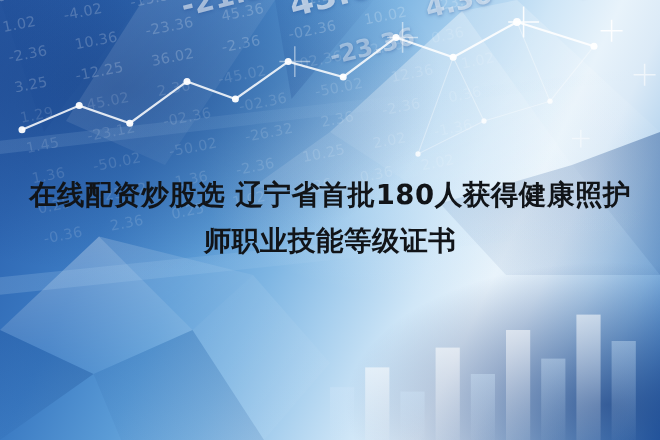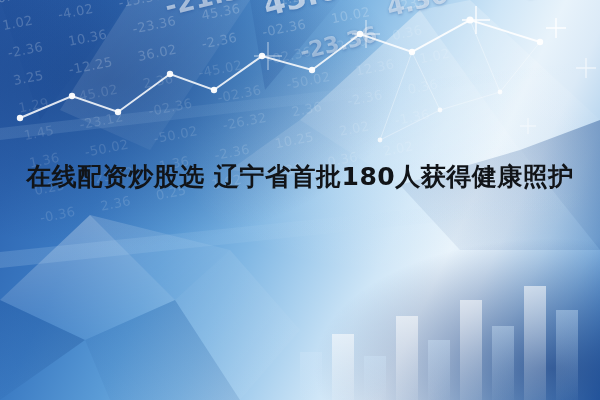--- a/index.html
+++ b/index.html
@@ -315,15 +315,16 @@
       <path d="M556,18 L556,38 M546,28 L566,28"></path>
       <path d="M366,20 L366,48 M352,34 L380,34" stroke-opacity="0.5"></path>
       <path d="M268,42 L268,70 M254,56 L282,56" stroke-opacity="0.45"></path>
       <path d="M586,58 L586,78 M576,68 L596,68" stroke-opacity="0.6"></path>
       <path d="M528,118 L528,134 M520,126 L536,126" stroke-opacity="0.45"></path>
     </g>
   </svg>
 
   <div class="title-wrap">
     <div class="title-line">在线配资炒股选 辽宁省首批180人获得健康照护</div>
+    <div class="title-line">师职业技能等级证书</div>
   </div>
 
 </div>
 
 </body></html>

